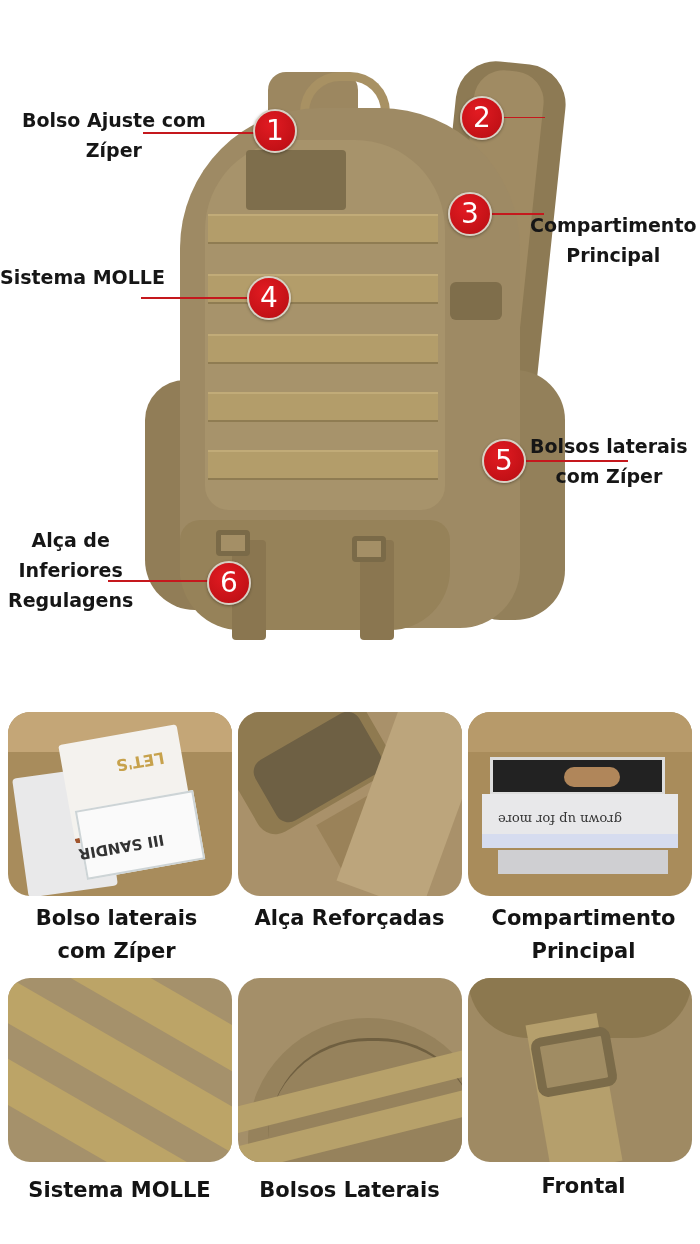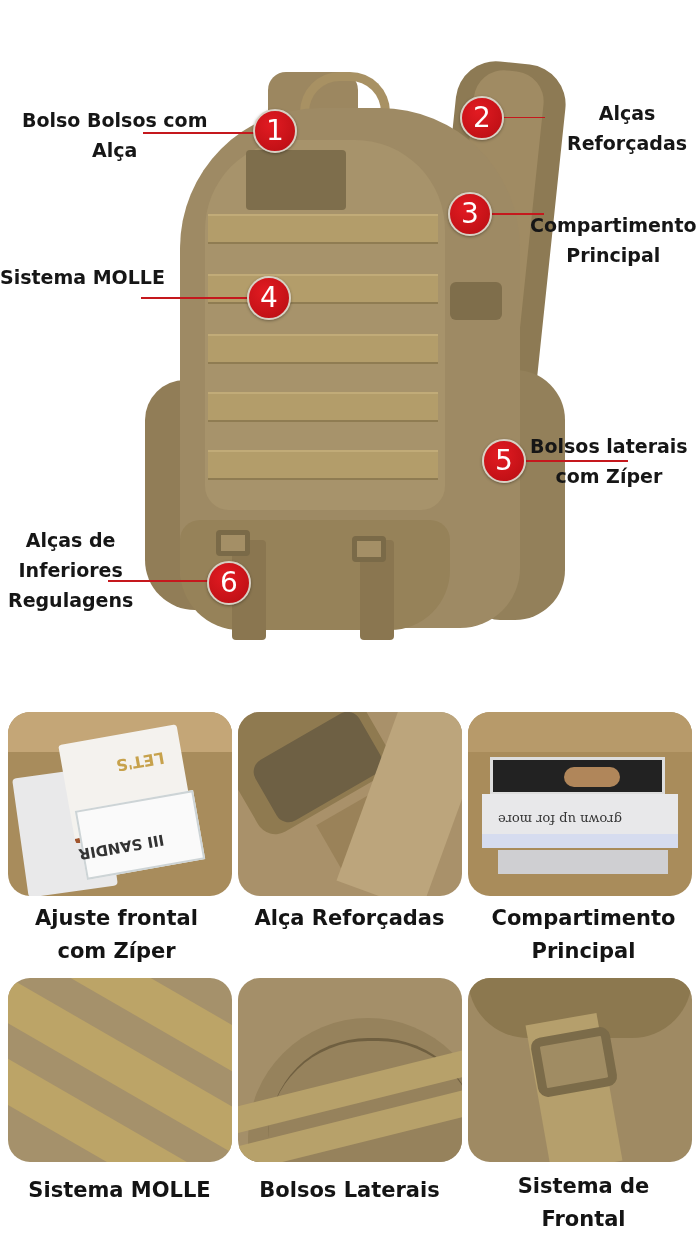--- a/index.html
+++ b/index.html
@@ -68,30 +68,26 @@
   <div class="pack molle" style="top:392px"></div>
   <div class="pack molle" style="top:450px"></div>
   <div class="pack side-buckle"></div>
   <div class="pack bottom-pocket"></div>
   <div class="pack lower-strap" style="left:232px; top:540px;"></div>
   <div class="pack lower-strap" style="left:360px; top:540px;"></div>
   <div class="pack buckle" style="left:216px; top:530px;"></div>
   <div class="pack buckle" style="left:352px; top:536px;"></div>
 
   <div class="callout" style="left:22px; top:105px;">
-    <div>Bolso Bolsos com</div>
-    <div>Alça</div>
+    <div>Bolso Ajuste com</div>
+    <div>Zíper</div>
   </div>
   <div class="leader" style="left:143px; top:132px; width:115px;"></div>
   <div class="marker" style="left:253px; top:109px;">1</div>
 
-  <div class="callout" style="left:567px; top:98px;">
-    <div>Alças</div>
-    <div>Reforçadas</div>
-  </div>
   <div class="leader" style="left:500px; top:117px; width:45px; height:1px;"></div>
   <div class="marker" style="left:460px; top:96px;">2</div>
 
   <div class="callout" style="left:530px; top:210px;">
     <div>Compartimento</div>
     <div>Principal</div>
   </div>
   <div class="leader" style="left:488px; top:213px; width:56px;"></div>
   <div class="marker" style="left:448px; top:192px;">3</div>
 
@@ -102,38 +98,38 @@
   <div class="marker" style="left:247px; top:276px;">4</div>
 
   <div class="callout" style="left:530px; top:431px;">
     <div>Bolsos laterais</div>
     <div>com Zíper</div>
   </div>
   <div class="leader" style="left:522px; top:460px; width:106px;"></div>
   <div class="marker" style="left:482px; top:439px;">5</div>
 
   <div class="callout" style="left:8px; top:525px;">
-    <div>Alças de</div>
+    <div>Alça de</div>
     <div>Inferiores</div>
     <div>Regulagens</div>
   </div>
   <div class="leader" style="left:108px; top:580px; width:112px;"></div>
   <div class="marker" style="left:207px; top:561px;">6</div>
 </div>
 
 <div class="thumb" style="left:8px; top:712px; background:#a88c5c;">
   <div class="layer" style="left:0; top:0; width:224px; height:40px; background:#c4a677;"></div>
   <div class="layer" style="left:12px; top:60px; width:90px; height:120px; background:#e9e9ea; transform:rotate(-8deg); border-radius:4px;"></div>
   <div class="layer" style="left:58px; top:22px; width:120px; height:100px; background:#f4f2ee; transform:rotate(-10deg); border-radius:3px; border-bottom:5px solid #a0552e;"></div>
   <div class="layer" style="left:72px; top:88px; width:120px; height:70px; background:#fafafa; transform:rotate(-10deg); border:2px solid #cdd4d6;"></div>
   <div class="layer" style="left:108px; top:40px; font-family:'DejaVu Sans',sans-serif; font-weight:bold; color:#c7a24c; font-size:16px; transform:rotate(170deg);">LET'S</div>
   <div class="layer" style="left:70px; top:126px; font-family:'DejaVu Sans',sans-serif; font-weight:bold; color:#333; font-size:15px; transform:rotate(170deg);">III SANDIR</div>
 </div>
 <div class="caption" style="left:0px; top:902px;">
-  <div>Ajuste frontal</div>
+  <div>Bolso laterais</div>
   <div>com Zíper</div>
 </div>
 
 <div class="thumb" style="left:238px; top:712px; background:#a9916a;">
   <div class="layer" style="left:-10px; top:-20px; width:150px; height:120px; background:#8f7a50; transform:rotate(-30deg); border-radius:20px;"></div>
   <div class="layer" style="left:20px; top:20px; width:120px; height:70px; background:#6e6044; transform:rotate(-30deg); border-radius:14px;"></div>
   <div class="layer" style="left:80px; top:70px; width:160px; height:50px; background:#9a8259; transform:rotate(-30deg);"></div>
   <div class="layer" style="left:130px; top:-10px; width:90px; height:200px; background:#bca57c; transform:rotate(20deg);"></div>
 </div>
 <div class="caption" style="left:233px; top:902px;">
@@ -172,15 +168,14 @@
 <div class="caption" style="left:233px; top:1174px;">
   <div>Bolsos Laterais</div>
 </div>
 
 <div class="thumb" style="left:468px; top:978px; background:#9f8a63;">
   <div class="layer" style="left:0; top:0; width:224px; height:60px; background:#8c784f; border-radius:0 0 80px 80px;"></div>
   <div class="layer" style="left:70px; top:40px; width:72px; height:150px; background:#b59f6c; transform:rotate(-10deg);"></div>
   <div class="layer" style="left:66px; top:54px; width:80px; height:60px; border:9px solid #7b6b49; border-radius:10px; background:#a08c63; transform:rotate(-10deg);"></div>
 </div>
 <div class="caption" style="left:467px; top:1170px;">
-  <div>Sistema de</div>
   <div>Frontal</div>
 </div>
 
 </body></html>

